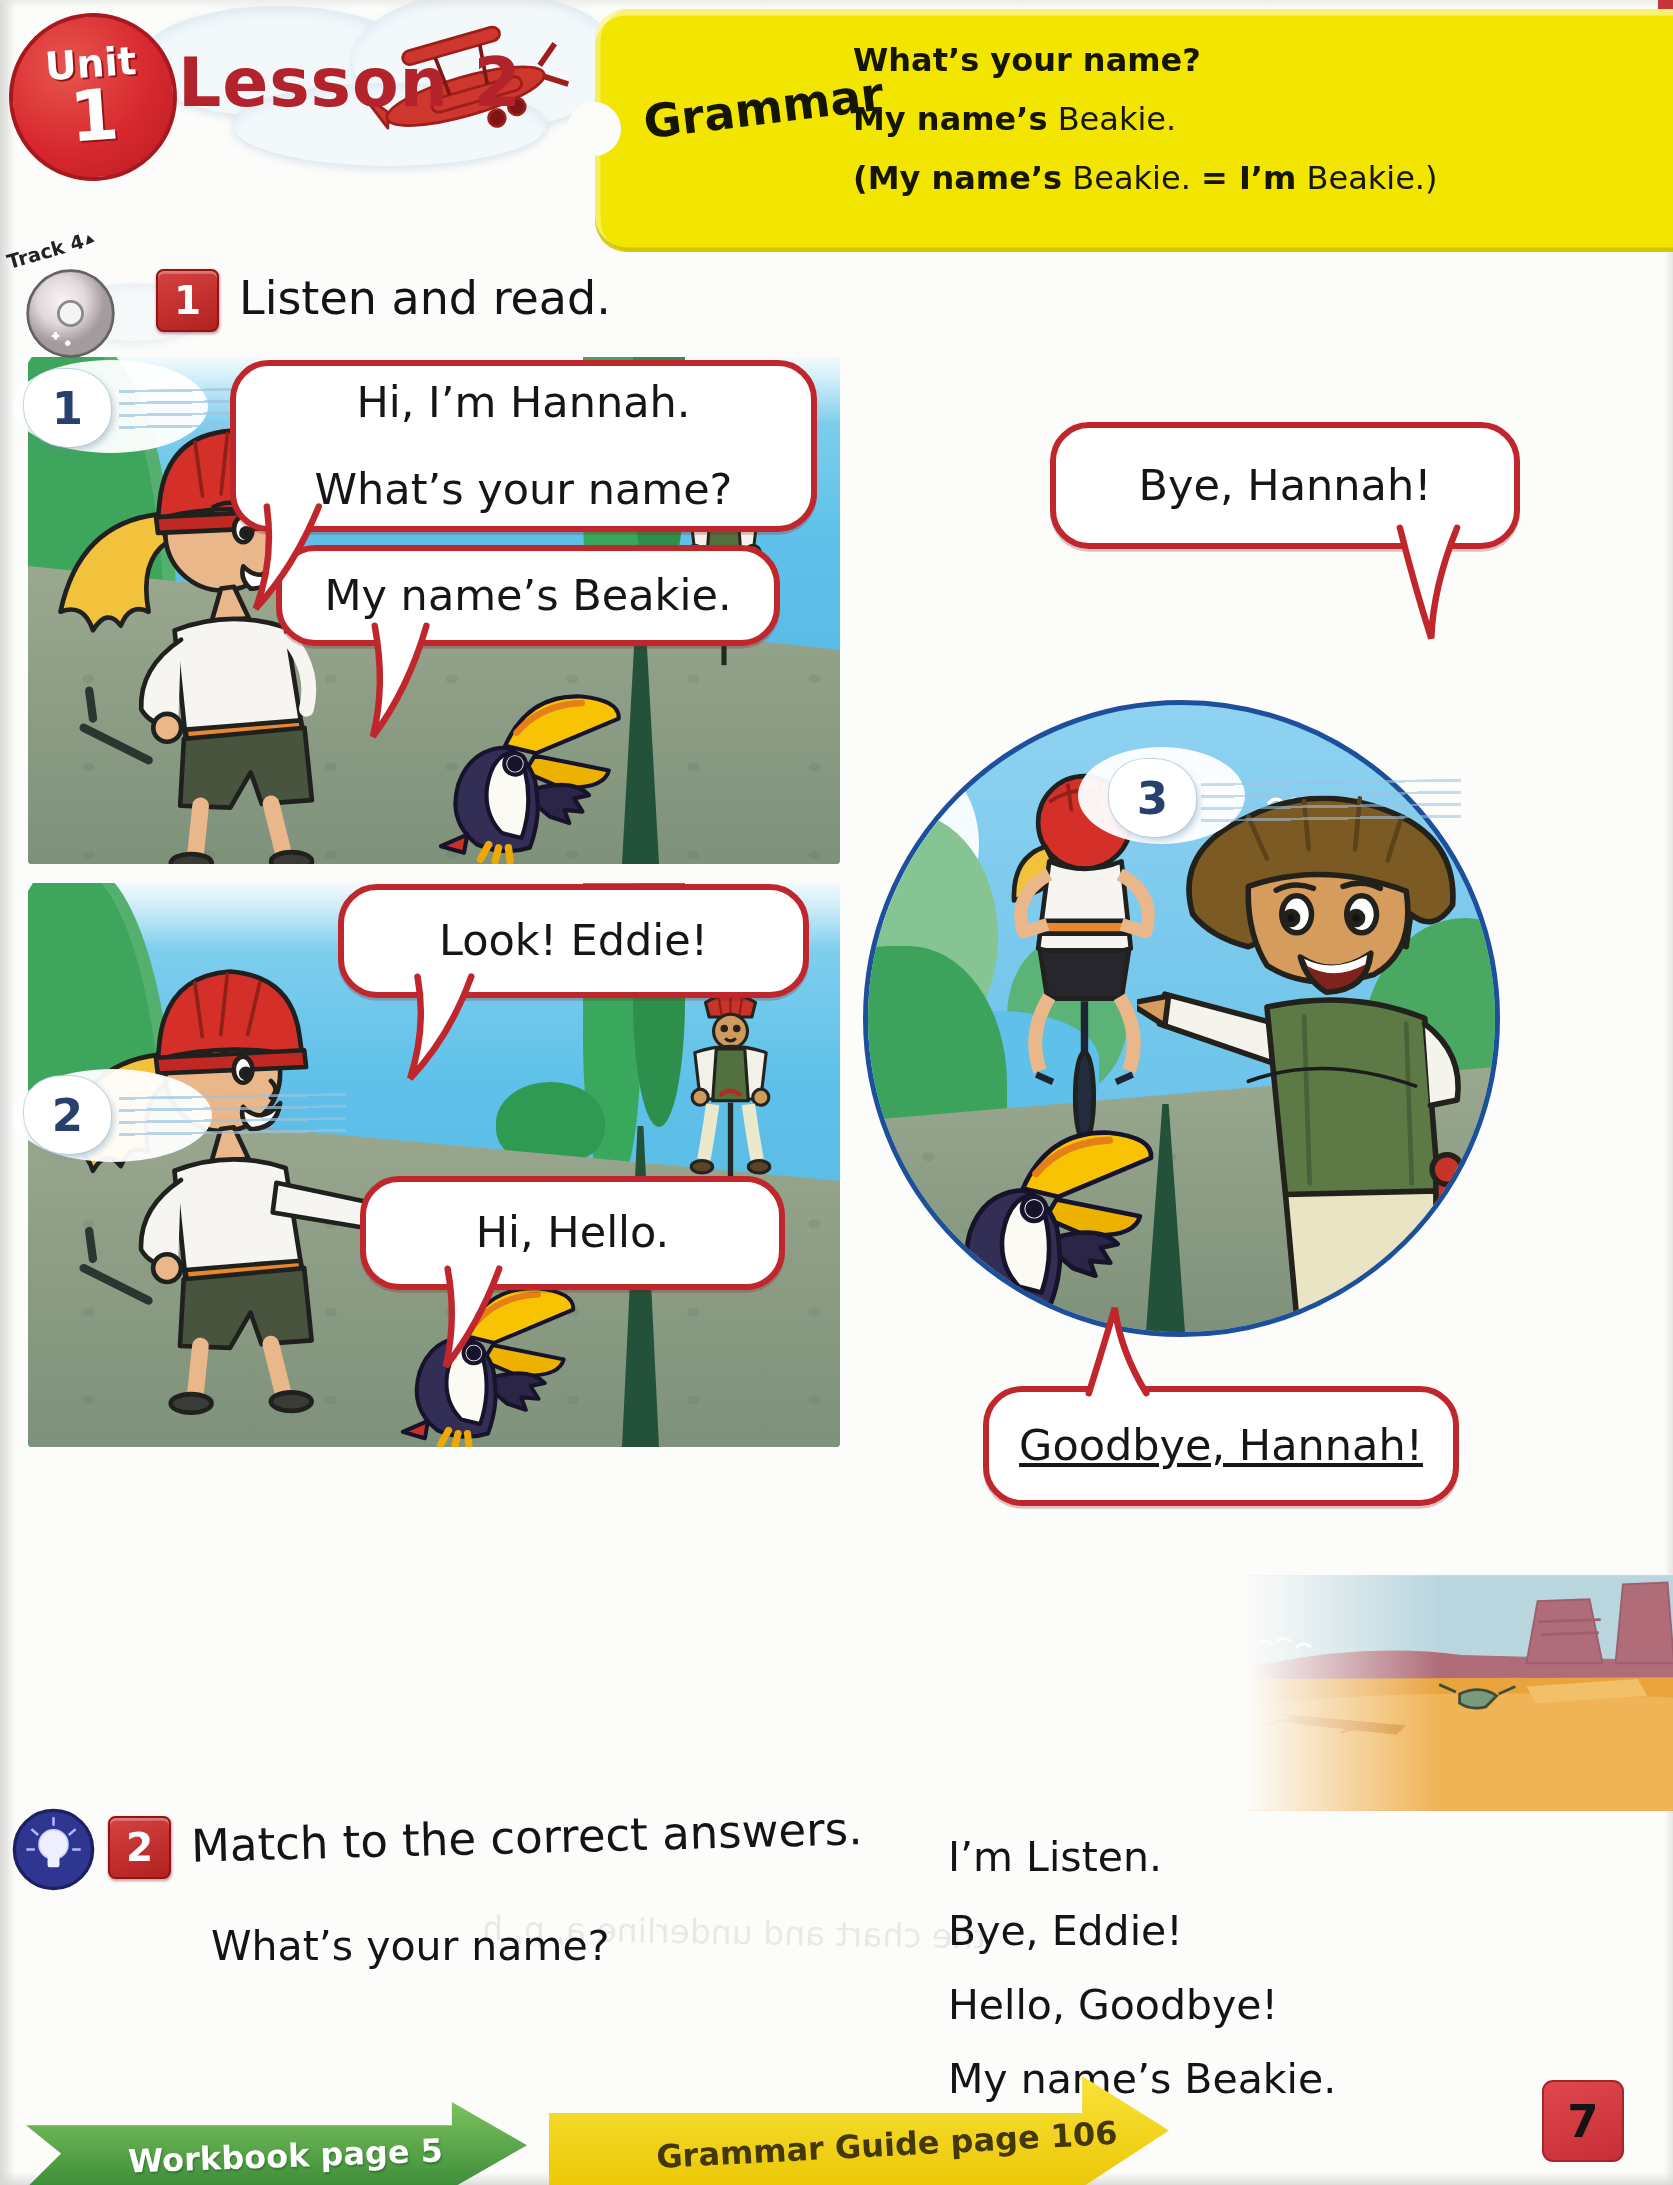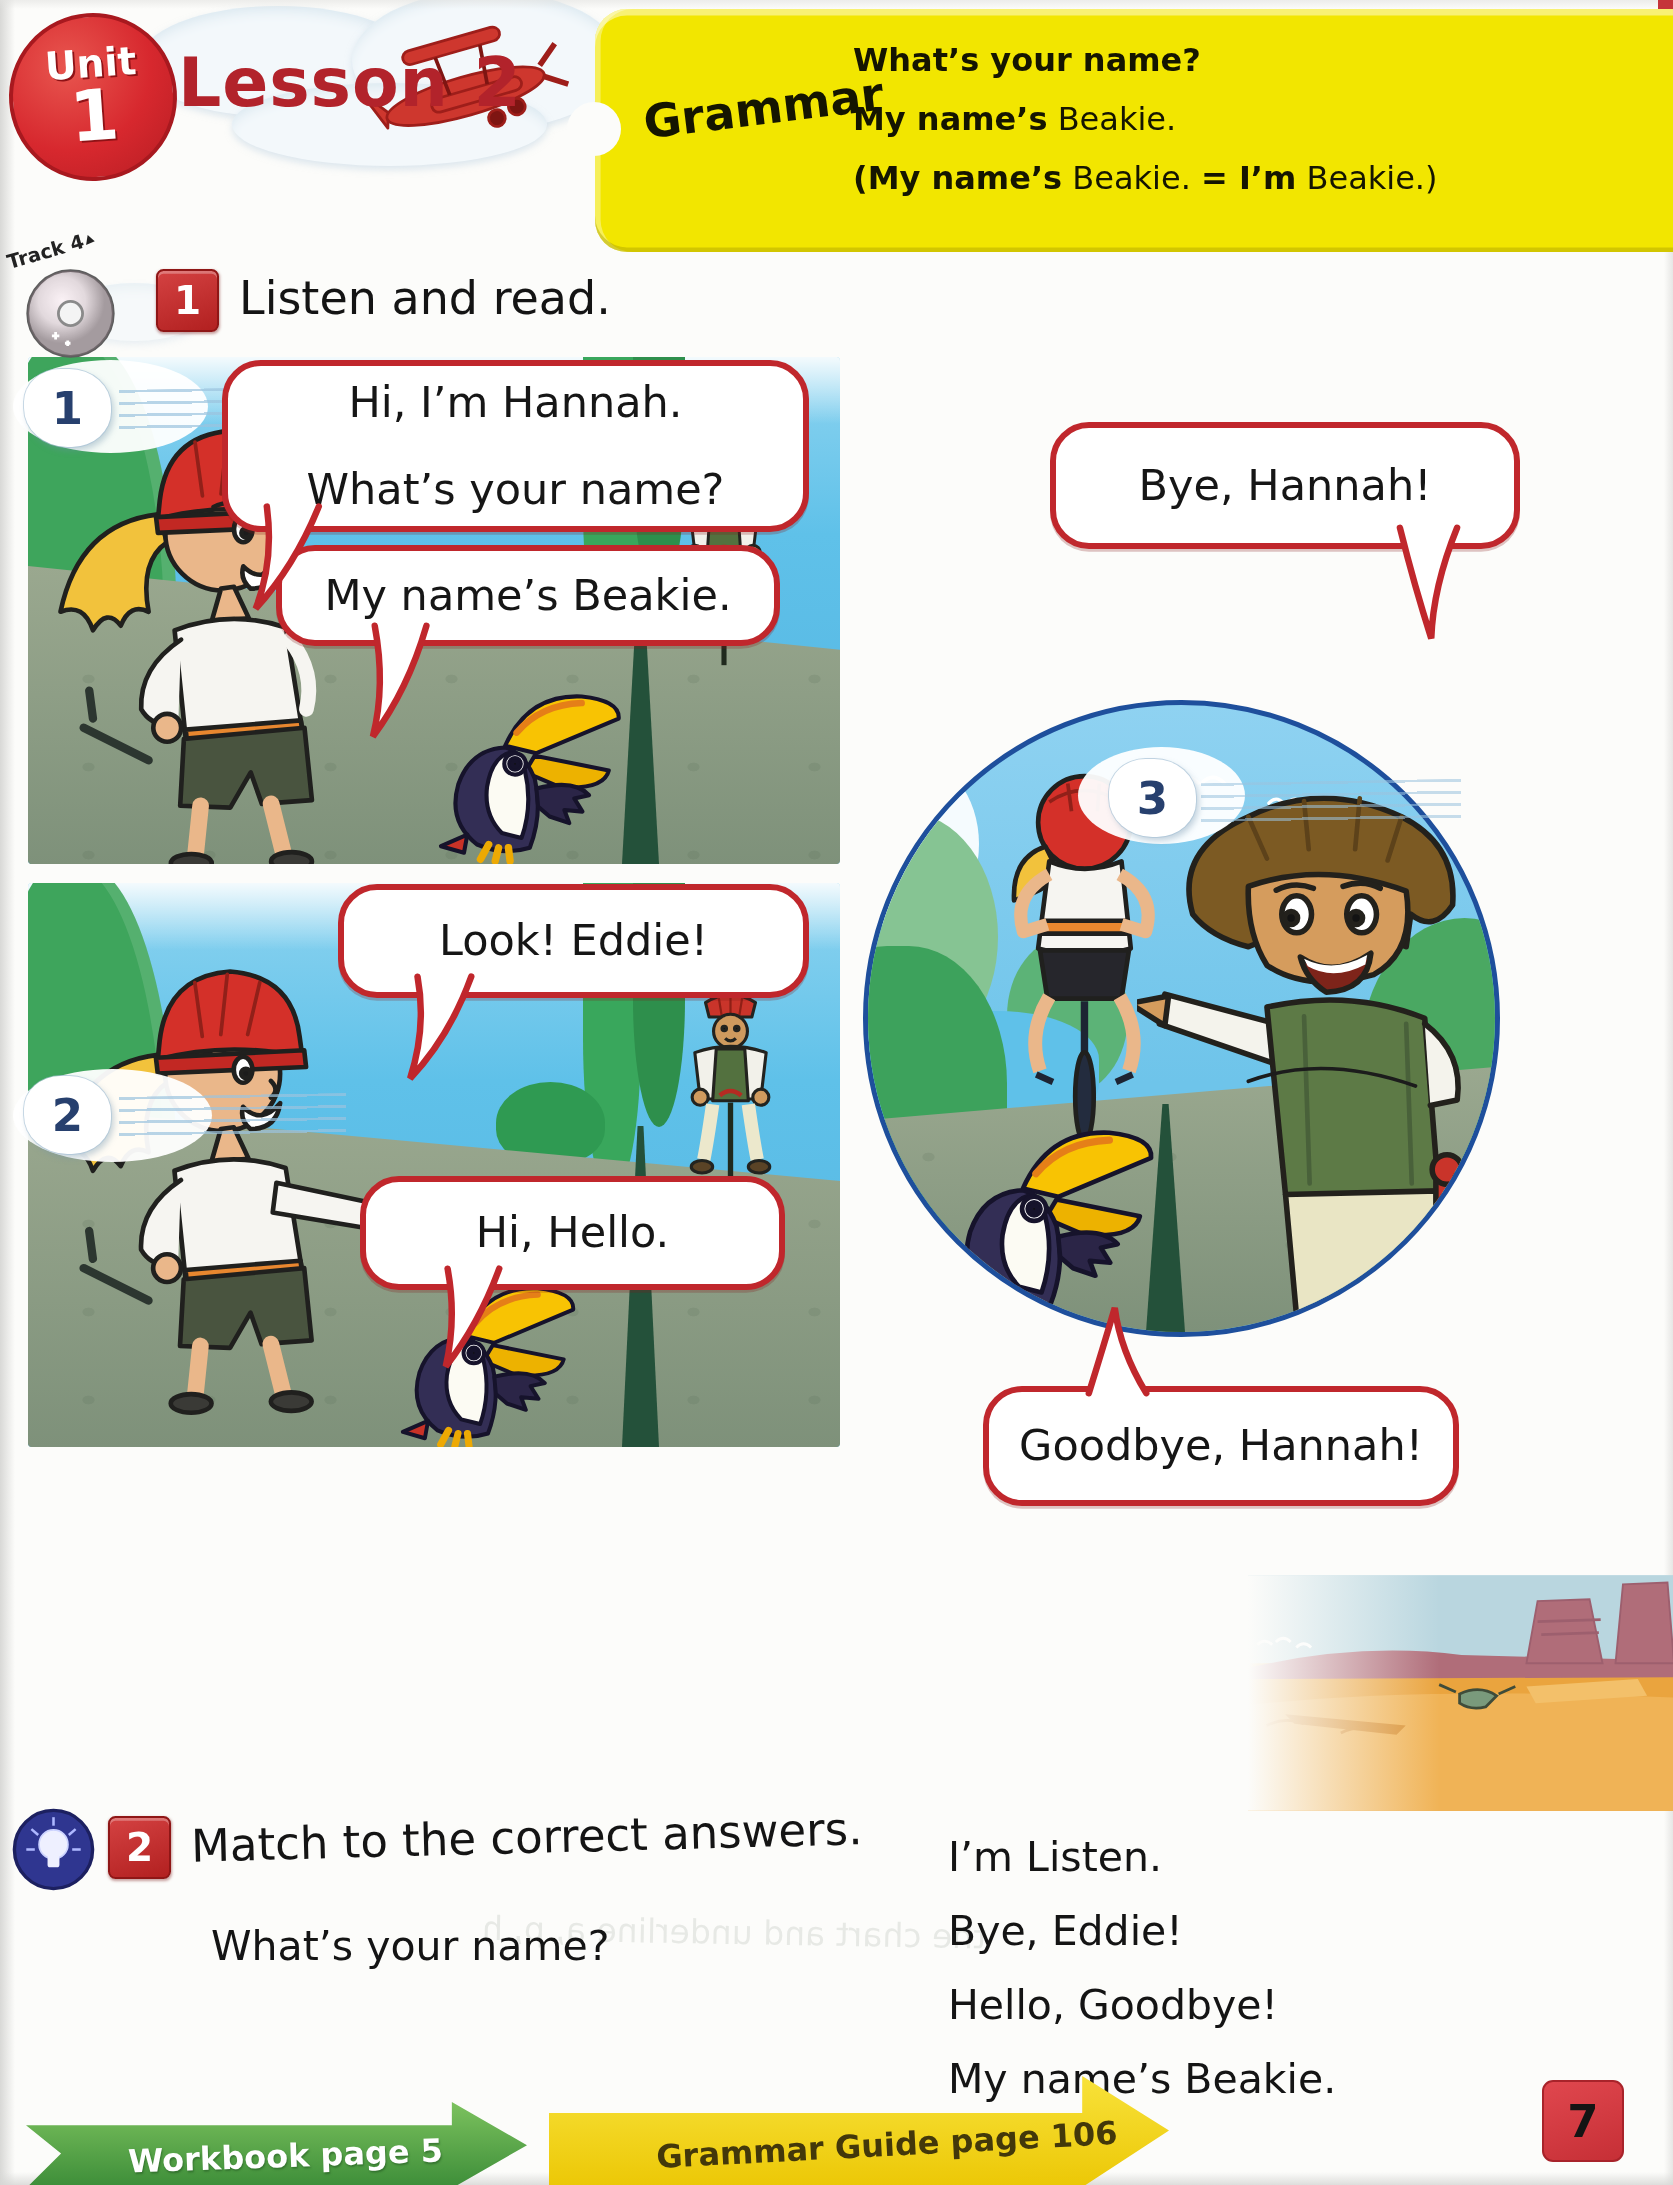--- a/index.html
+++ b/index.html
@@ -217,21 +217,21 @@
         <path d="M92,208 L82,226 M104,212 L100,228 M116,212 L118,228" stroke="#eda903" stroke-width="9"></path>
         <path d="M66,196 L34,210 L62,218 Z" fill="#c93227"></path>
       </g>
     </svg>
   </div>
 
   <div class="abs cloudpuff" style="left:13px;top:360px;width:195px;height:93px;"></div>
   <div class="abs speedlines" style="left:119px;top:388px;width:227px;height:41px;"></div>
   <div class="abs cloudbadge" style="left:24px;top:369px;width:87px;height:78px;">1</div>
 
-  <div class="bubble" style="left:222px;top:360px;width:575px;height:160px;gap:31px;">
+  <div class="bubble" style="left:230px;top:360px;width:575px;height:160px;gap:31px;">
     <div>Hi, I’m Hannah.</div>
     <div>What’s your name?</div>
   </div>
   <svg class="tail" style="left:239px;top:501px;" width="102" height="116" viewBox="0 0 110 125">
     <path d="M30,6 Q38,65 18,116 Q60,70 86,6" fill="#fff" stroke="#c0272c" stroke-width="7" stroke-linecap="round"></path>
   </svg>
 
   <div class="bubble" style="left:276px;top:545px;width:492px;height:89px;">
     <div>My name’s Beakie.</div>
   </div>
@@ -418,21 +418,21 @@
   <div class="abs speedlines" style="left:1201px;top:781px;width:260px;height:41px;opacity:.8;"></div>
   <div class="abs cloudbadge" style="left:1109px;top:759px;width:87px;height:78px;">3</div>
 
   <div class="bubble" style="left:1050px;top:422px;width:458px;height:115px;">
     <div>Bye, Hannah!</div>
   </div>
   <svg class="tail" style="left:1387px;top:522px;" width="83" height="125" viewBox="0 0 90 135">
     <path d="M14,6 Q30,70 48,126 Q50,70 76,6" fill="#fff" stroke="#c0272c" stroke-width="7" stroke-linecap="round"></path>
   </svg>
 
-  <div class="bubble" style="left:983px;top:1386px;width:464px;height:108px;">
+  <div class="bubble" style="left:983px;top:1386px;width:464px;height:108px;text-decoration:underline;">
     <div>Goodbye, Hannah!</div>
   </div>
   <svg class="tail" style="left:1074px;top:1304px;" width="88" height="95" viewBox="0 0 95 102">
     <path d="M16,96 Q32,45 44,4 Q50,50 78,96" fill="#fff" stroke="#c0272c" stroke-width="7" stroke-linecap="round"></path>
   </svg>
 
   <div class="abs" style="left:1248px;top:1575px;width:426px;height:236px;z-index:1;">
     <svg width="426" height="236" viewBox="0 0 459 254">
       <rect x="0" y="0" width="459" height="110" fill="#b9d6df"></rect>
       <rect x="0" y="95" width="459" height="159" fill="#eaa43e"></rect>

